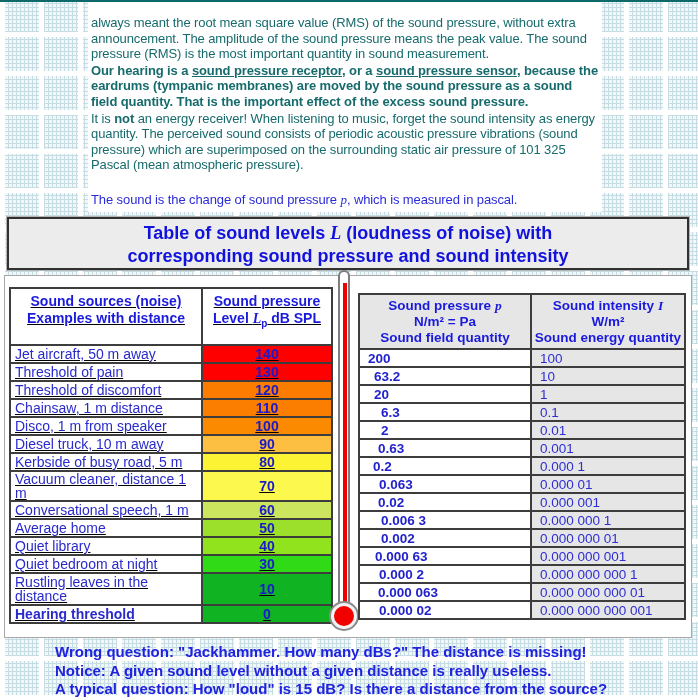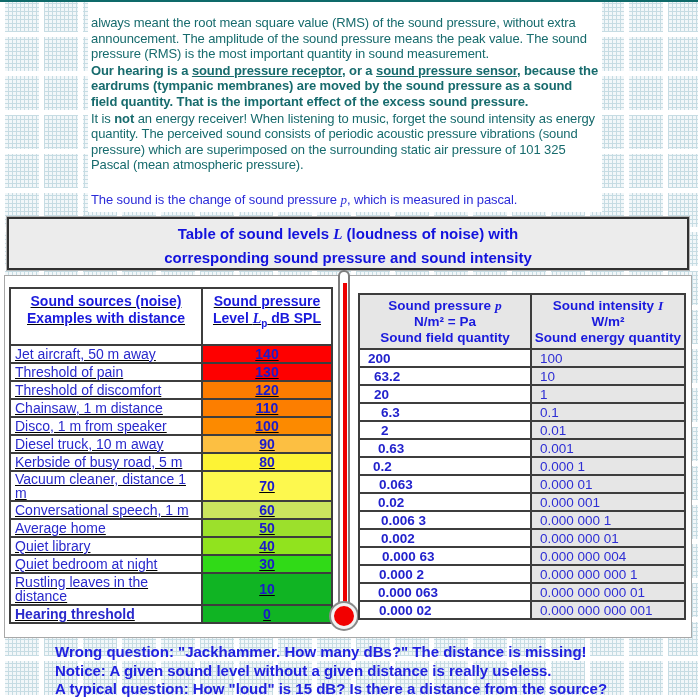--- a/index.html
+++ b/index.html
@@ -18,21 +18,21 @@
   .intro{position:absolute;left:91px;top:15px;width:509px;color:#176b6d;font-size:13px;line-height:15.6px;letter-spacing:-0.1px;}
   .intro p{margin:0 0 1px 0;}
   .intro .bold{font-weight:bold;}
   .intro .blue{color:#2b2bd8;margin-top:19px;}
   .tlink{color:#176b6d;text-decoration:underline;font-weight:bold;cursor:pointer;}
   .var{font-family:"Liberation Serif",serif;font-style:italic;}
   .formula sup{font-size:10px;line-height:0;}
   .title-box{
     position:absolute;left:7px;top:217px;width:678px;height:46px;
     background:#ececec;border:2px solid #313131;box-shadow:0 0 0 1px #b4b4b4;
-    color:#1212dd;font-weight:bold;font-size:15px;line-height:23px;text-align:center;padding-top:3px;
+    color:#1212dd;font-weight:bold;font-size:18px;line-height:23px;text-align:center;padding-top:3px;
   }
   .tables-panel{position:absolute;left:4px;top:275px;width:686px;height:361px;background:#ffffff;border:1px solid #a8a8a8;}
   table{border-collapse:collapse;position:absolute;table-layout:fixed;}
   .left-table{left:9px;top:287px;width:322px;text-decoration:underline;}
   .left-table col.c1{width:192px;} .left-table col.c2{width:130px;}
   .left-table th,.left-table td{border:2px solid #3d3d3d;}
   .left-table thead th{height:50px;vertical-align:top;padding-top:4px;color:#1a1add;font-size:14px;line-height:17px;font-weight:bold;background:#ffffff;text-align:center;}
   .left-table td.src{background:#ffffff;color:#2929cc;font-size:14px;height:15px;padding:0 2px 0 4px;line-height:14px;}
   .left-table td.src.hb{font-weight:bold;}
   .left-table td.db{color:#1a1acc;font-weight:bold;font-size:14px;text-align:center;height:15px;padding:0;}
@@ -195,22 +195,22 @@
         </tr>
         <tr>
           <td class="pr" style="padding-left: 21px;">0.006 3</td>
           <td class="in">0.000 000 1</td>
         </tr>
         <tr>
           <td class="pr" style="padding-left: 21px;">0.002</td>
           <td class="in">0.000 000 01</td>
         </tr>
         <tr>
-          <td class="pr" style="padding-left: 22px; margin-top: 11px;">0.000 63</td>
-          <td class="in">0.000 000 004</td>
+          <td class="pr" style="padding-left: 15px; margin-top: 11px;">0.000 63</td>
+          <td class="in">0.000 000 001</td>
         </tr>
         <tr>
           <td class="pr" style="padding-left: 19px;">0.000 2</td>
           <td class="in">0.000 000 000 1</td>
         </tr>
         <tr>
           <td class="pr" style="padding-left: 18px;">0.000 063</td>
           <td class="in">0.000 000 000 01</td>
         </tr>
         <tr>

